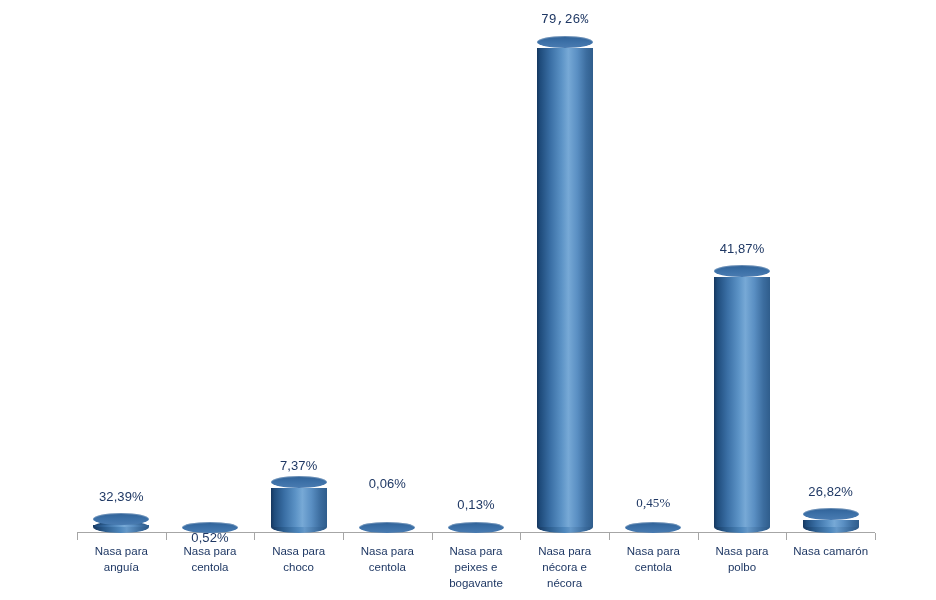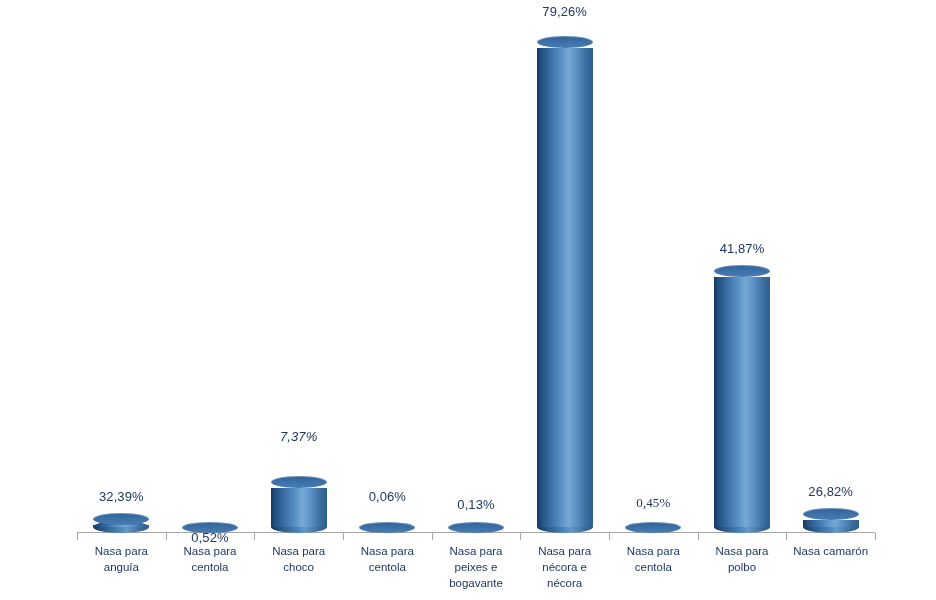--- a/index.html
+++ b/index.html
@@ -182,41 +182,41 @@
           <div class="cyl-top" style="bottom: 0px; height: 11px;"></div>
         </div>
         <div class="value-label" style="top: 494.818px; margin-top: 35px;">0,52%</div>
       </div>
       <div class="column" style="left: 254.333px; top: 0px;">
         <div class="cyl-wrap" style="height: 57.0978px;">
           <div class="cyl-bottom"></div>
           <div class="cyl-body" style="height: 39.0978px;"></div>
           <div class="cyl-top" style="bottom: 45.0978px;"></div>
         </div>
-        <div class="value-label" style="top: 429px; font-style: italic;">7,37%</div>
+        <div class="value-label" style="top: 458px;">7,37%</div>
       </div>
       <div class="column" style="left: 343px; top: 0px;">
         <div class="cyl-wrap flat" style="height: 12.3671px;">
           <div class="cyl-top" style="bottom: 0px; height: 11px;"></div>
         </div>
-        <div class="value-label" style="top: 489px;">0,06%</div>
+        <div class="value-label" style="top: 476px;">0,06%</div>
       </div>
       <div class="column" style="left: 431.667px; top: 0px;">
         <div class="cyl-wrap flat" style="height: 12.7955px;">
           <div class="cyl-top" style="bottom: 0px; height: 11px;"></div>
         </div>
         <div class="value-label" style="top: 497.205px;">0,13%</div>
       </div>
       <div class="column" style="left: 520.333px; top: 0px;">
         <div class="cyl-wrap" style="height: 497px;">
           <div class="cyl-bottom"></div>
           <div class="cyl-body" style="height: 479px;"></div>
           <div class="cyl-top" style="bottom: 485px;"></div>
         </div>
-        <div class="value-label" style="top: 4px;">79,26%</div>
+        <div class="value-label" style="top: 12px; font-family: Liberation Mono, monospace;">79,26%</div>
       </div>
       <div class="column" style="left: 609px; top: 0px;">
         <div class="cyl-wrap flat" style="height: 14.7536px;">
           <div class="cyl-top" style="bottom: 0px; height: 11px;"></div>
         </div>
         <div class="value-label" style="top: 495.246px; font-family: Liberation Serif, serif;">0,45%</div>
       </div>
       <div class="column" style="left: 697.667px; top: 0px;">
         <div class="cyl-wrap" style="height: 268.207px;">
           <div class="cyl-bottom"></div>

